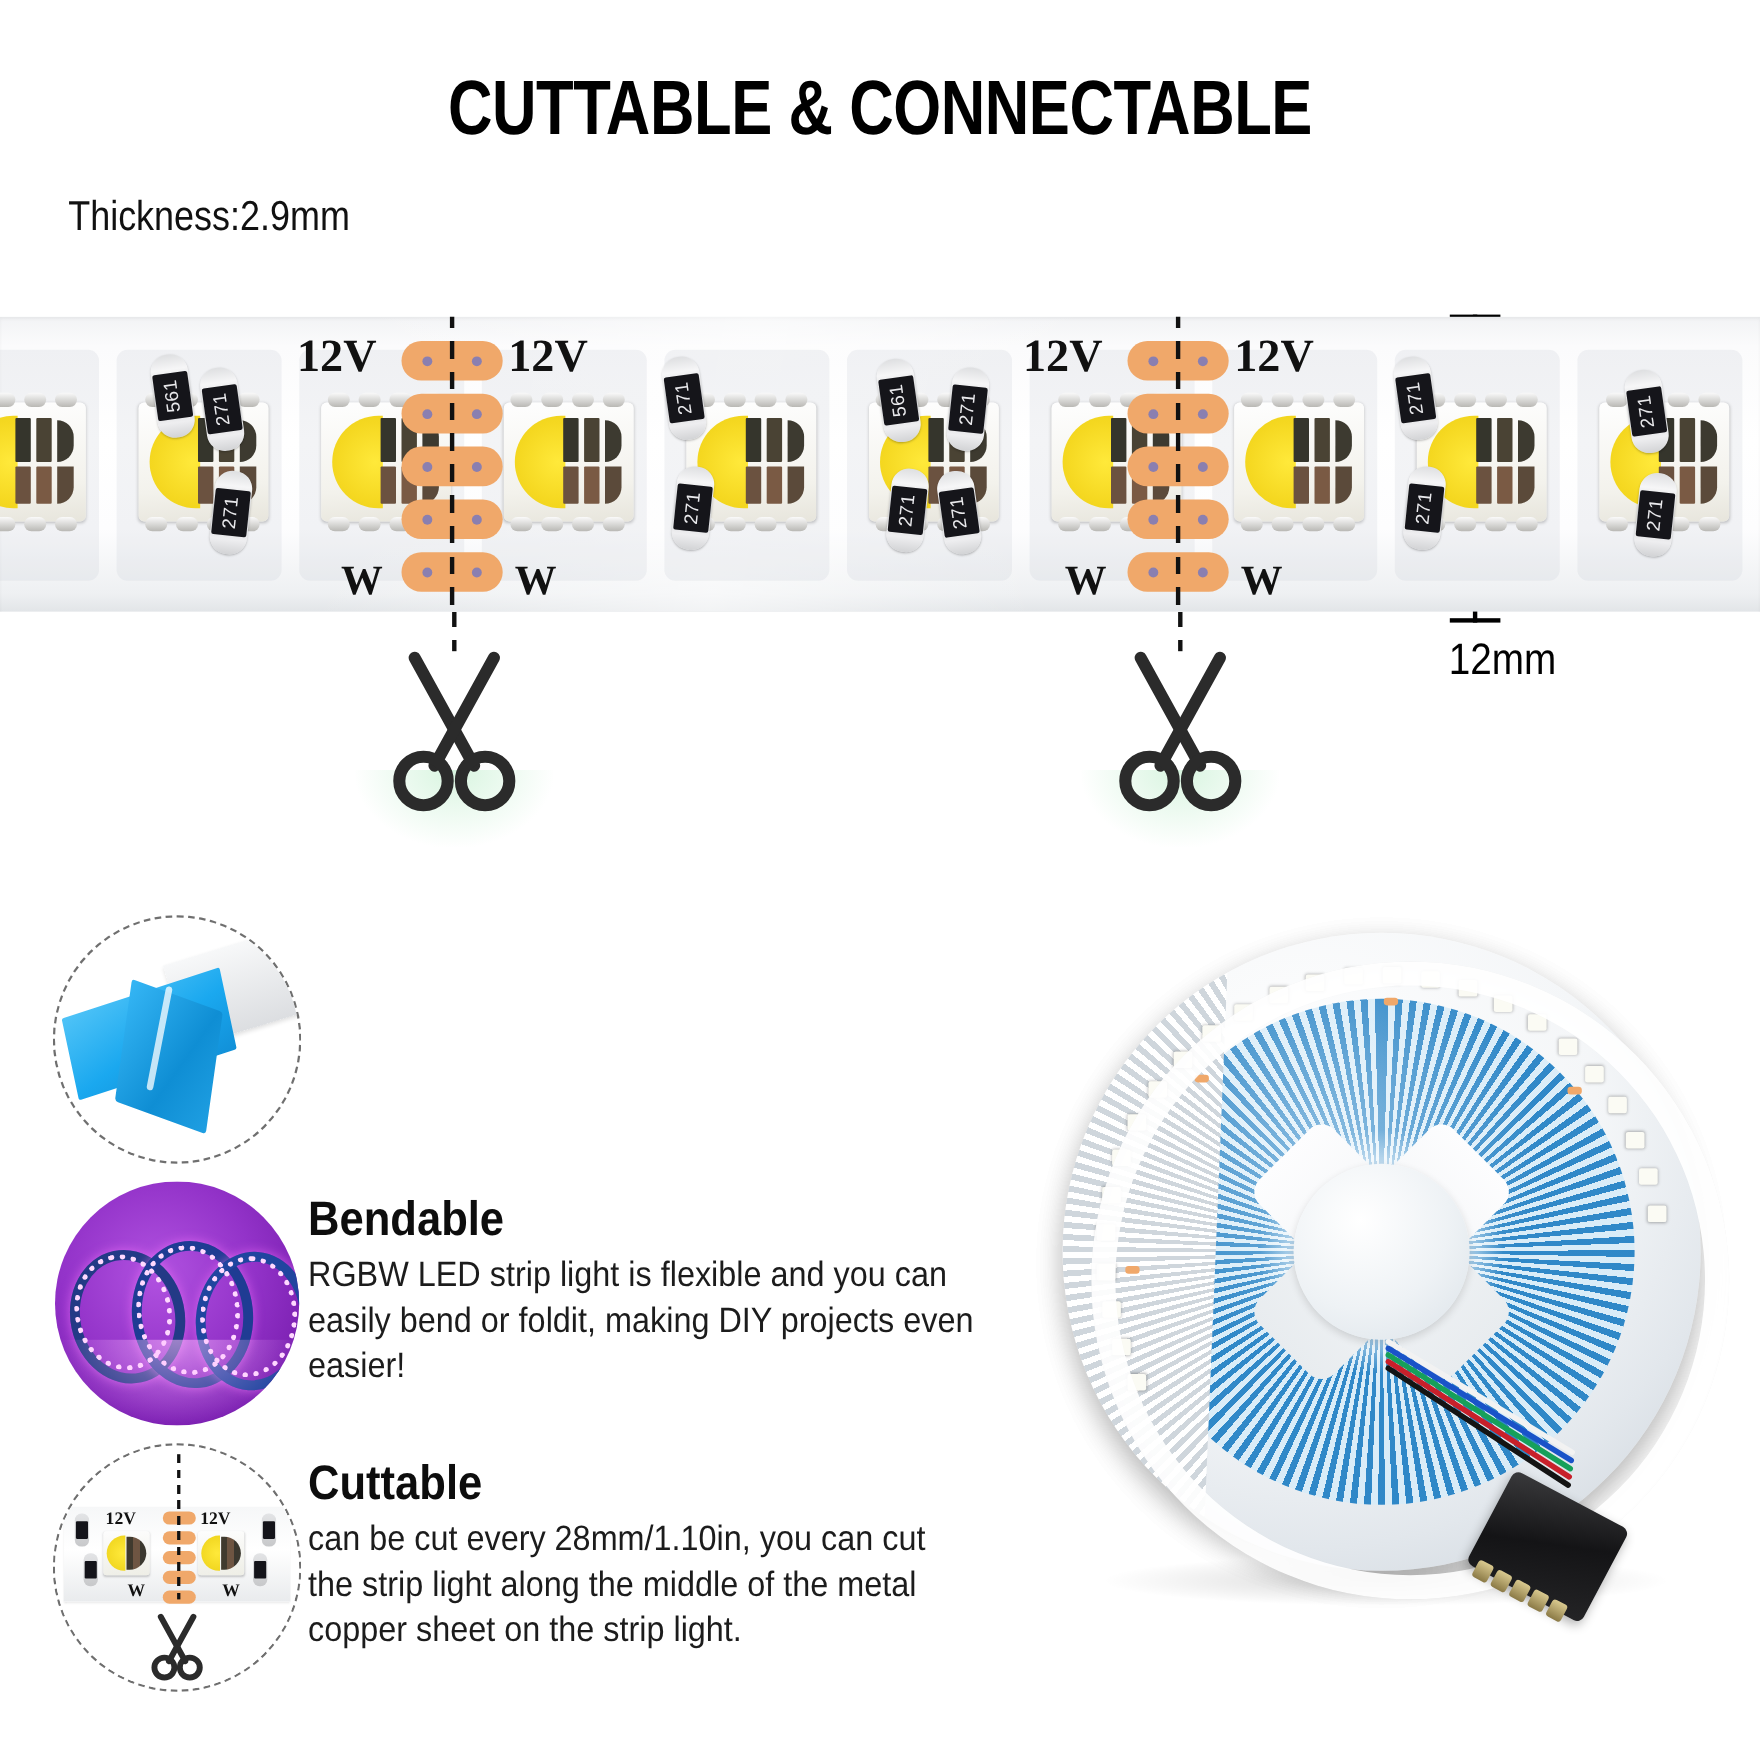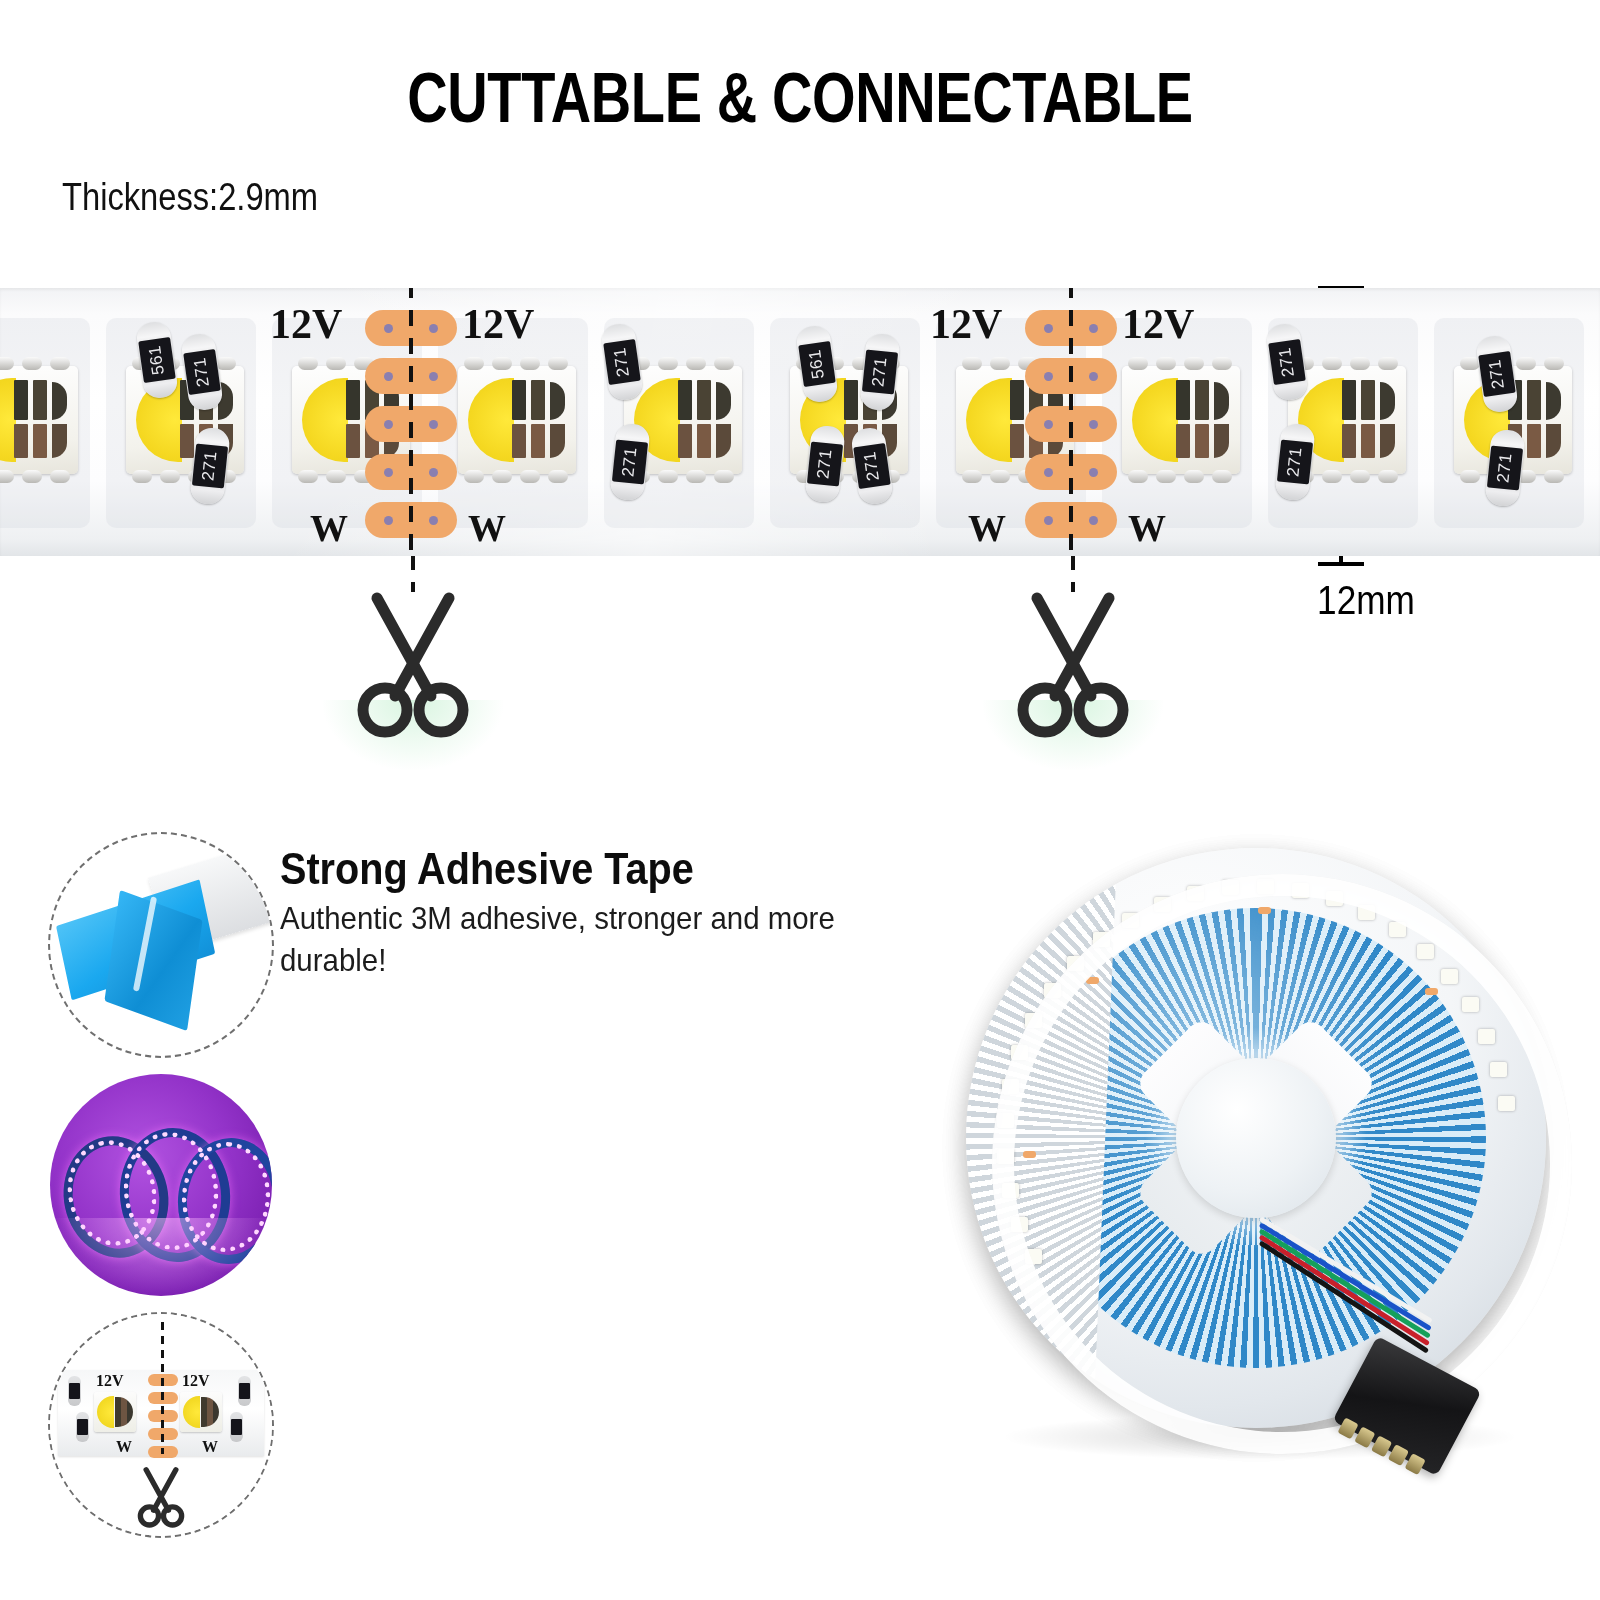--- a/index.html
+++ b/index.html
@@ -708,37 +708,37 @@
 
   <div class="feature" style="top:832px;">
     <div class="fcircle">
       <div class="tape">
         <div class="white"></div>
         <div class="blue1"></div>
         <div class="blue2"></div>
         <div class="hl"></div>
       </div>
     </div>
-    <div class="ftext">
-      <p class="ftitle">Strong Adhesive Tape</p>
-      <p class="fbody">Authentic 3M adhesive, stronger and more durable!</p>
-    </div>
   </div>
 
   <div class="feature" style="top:1072px;">
     <div class="fcircle noborder">
       <div class="bend">
         <div class="loop l1"></div>
         <div class="loop l2"></div>
         <div class="loop l3"></div>
         <div class="dots p1"></div>
         <div class="dots p2"></div>
         <div class="dots p3"></div>
         <div class="floor"></div>
       </div>
+    </div>
+    <div class="ftext">
+      <p class="ftitle">Bendable</p>
+      <p class="fbody">RGBW LED strip light is flexible and you can easily bend or foldit, making DIY projects even easier!</p>
     </div>
   </div>
 
   <div class="feature" style="top:1312px;">
     <div class="fcircle">
       <div class="mini" id="miniart">
         <div class="board"></div>
         <div class="mled" style="left:44px;top:78px;">
           <div class="mp"></div>
           <div class="md"></div>
@@ -775,20 +775,24 @@
           <svg viewBox="0 0 120 160" xmlns="http://www.w3.org/2000/svg" style="width:58px;height:66px;">
             <g stroke="#2b2b2b" stroke-width="13" fill="none" stroke-linecap="round">
               <line x1="24" y1="14" x2="78" y2="112"></line>
               <line x1="96" y1="14" x2="42" y2="112"></line>
             </g>
             <circle cx="32" cy="126" r="22" stroke="#2b2b2b" stroke-width="13" fill="none"></circle>
             <circle cx="88" cy="126" r="22" stroke="#2b2b2b" stroke-width="13" fill="none"></circle>
           </svg>
         </div>
       </div>
+    </div>
+    <div class="ftext">
+      <p class="ftitle">Cuttable</p>
+      <p class="fbody">can be cut every 28mm/1.10in, you can cut the strip light along the middle of the metal copper sheet on the strip light.</p>
     </div>
   </div>
 
   <div class="reel">
     <div class="shadow"></div>
     <div class="flange"></div>
     <div class="inner"></div>
     <div class="innerShade"></div>
     <div class="coil"></div>
     <div class="coilLeds" id="coilLeds">

